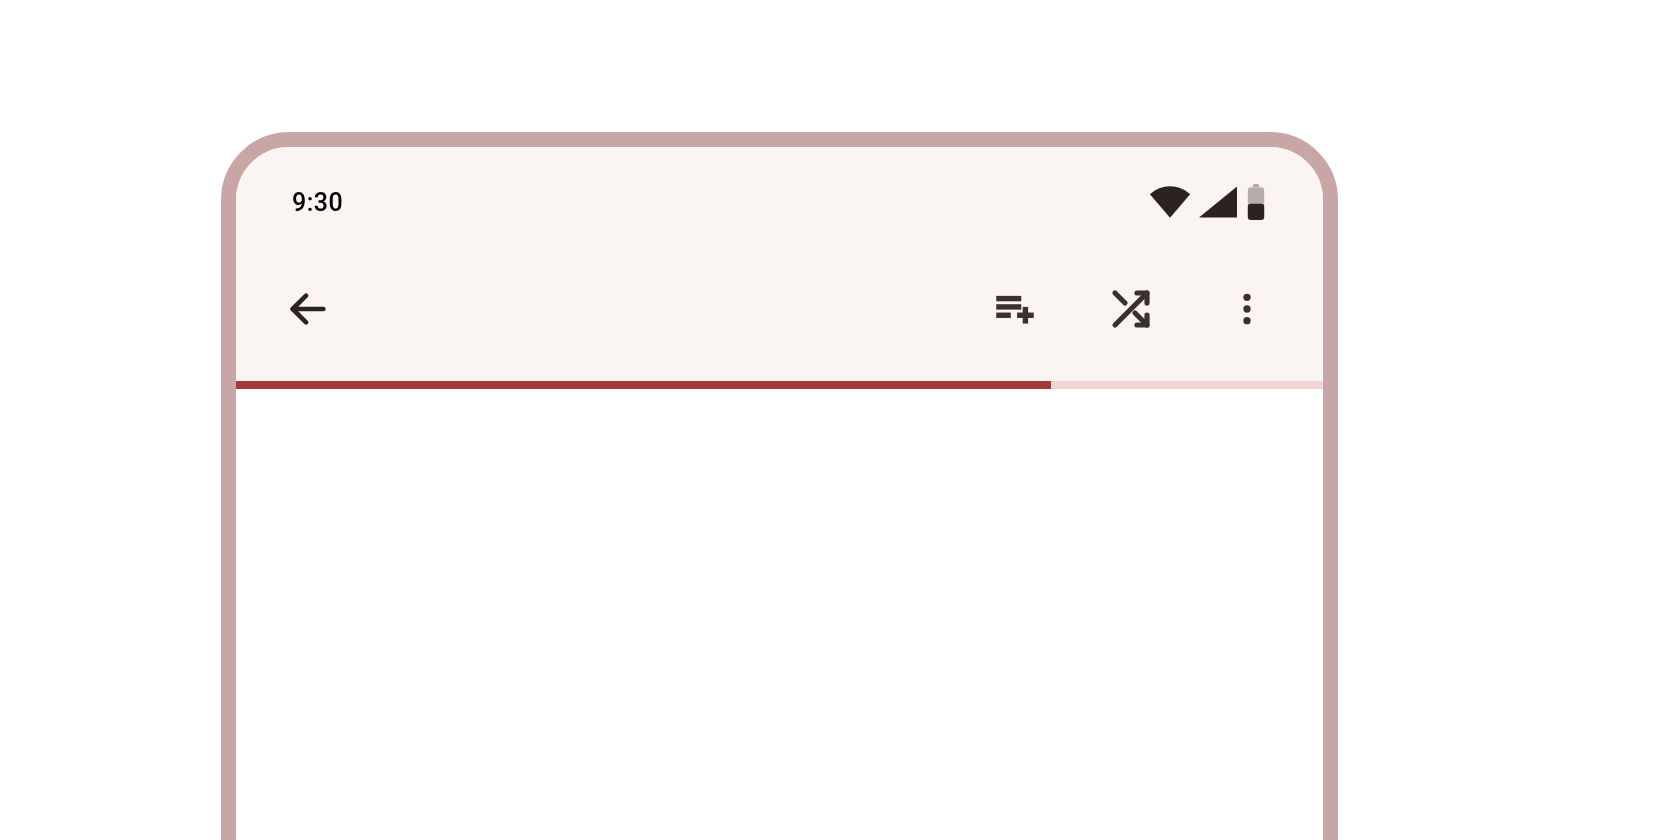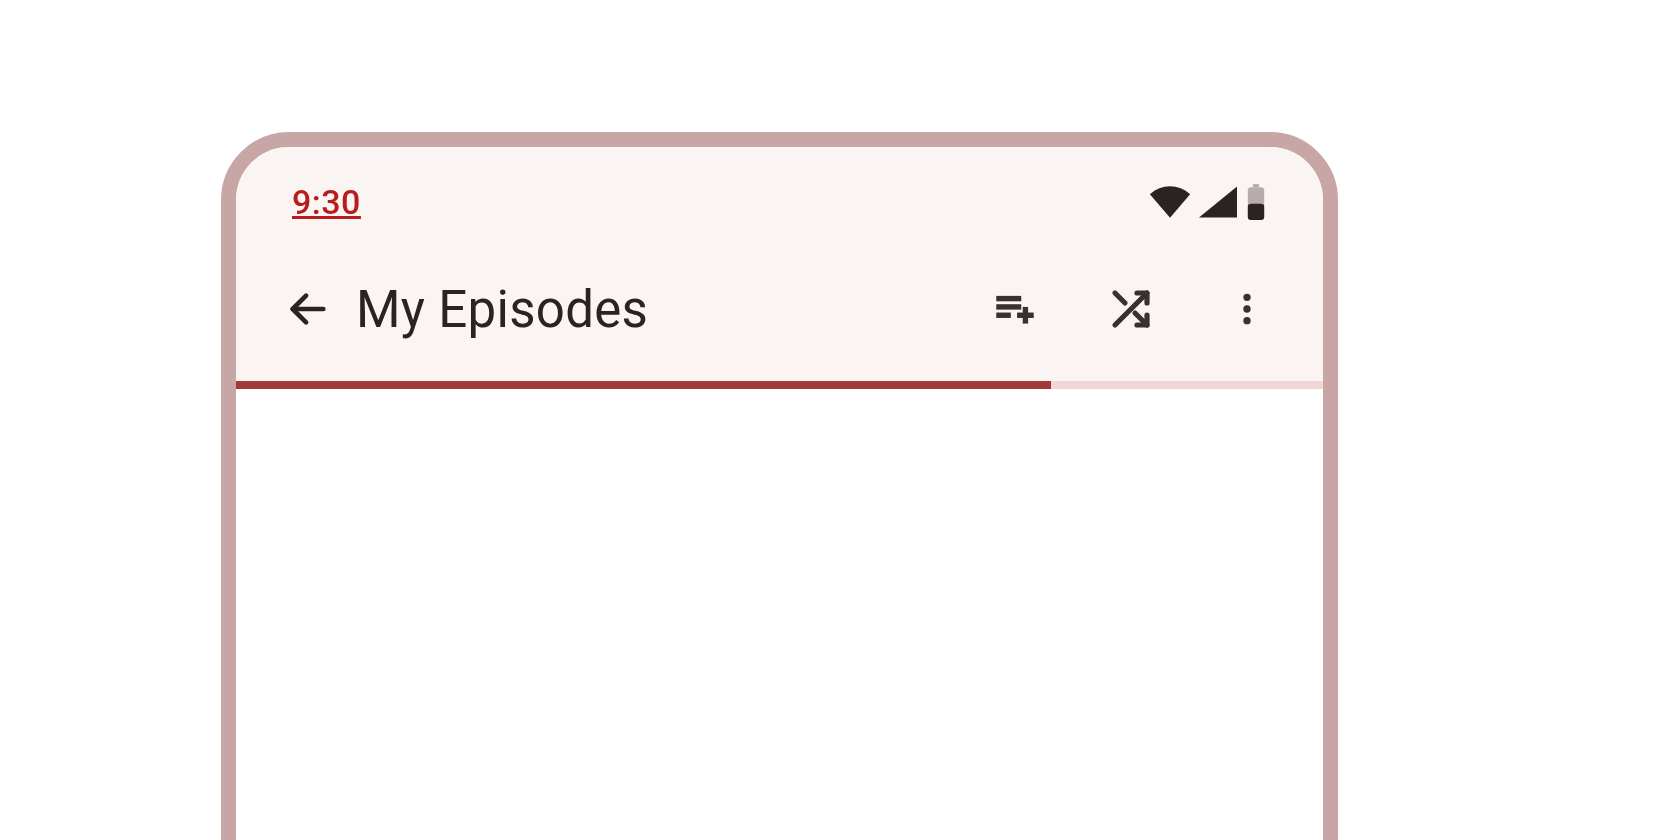--- a/index.html
+++ b/index.html
@@ -29,25 +29,24 @@
     background: #faf4f2;
   }
   .status-bar {
     display: flex;
     align-items: center;
     justify-content: space-between;
     padding: 0 56px;
     height: 110px;
   }
   .status-time {
-    font-size: 34px;
+    font-size: 25px;
     font-weight: 500;
-    color: #b91c1c;
+    color: #000000;
     letter-spacing: 0.5px;
-    text-decoration: underline;
   }
   .status-icons {
     display: flex;
     align-items: center;
     gap: 8px;
   }
   .status-icons svg { display: block; }
   .app-bar {
     display: flex;
     align-items: center;
@@ -127,21 +126,20 @@
 
     <div class="app-bar">
       <span class="icon-btn">
         <span>
           <svg width="46" height="46" viewBox="0 0 24 24" fill="none" stroke="#2b2222" stroke-width="2.4" stroke-linecap="round" stroke-linejoin="round">
             <line x1="20" y1="12" x2="4" y2="12"></line>
             <polyline points="11 5 4 12 11 19"></polyline>
           </svg>
         </span>
       </span>
-      <span class="title">My Episodes</span>
       <div class="action-group">
         <span class="icon-btn">
           <span>
             <svg width="50" height="50" viewBox="0 0 24 24" fill="none" stroke="#3b3030" stroke-width="2.6" stroke-linecap="butt">
               <line x1="3" y1="7" x2="15" y2="7"></line>
               <line x1="3" y1="11" x2="15" y2="11"></line>
               <line x1="3" y1="15" x2="10" y2="15"></line>
               <line x1="17" y1="11" x2="17" y2="19"></line>
               <line x1="13" y1="15" x2="21" y2="15"></line>
             </svg>

